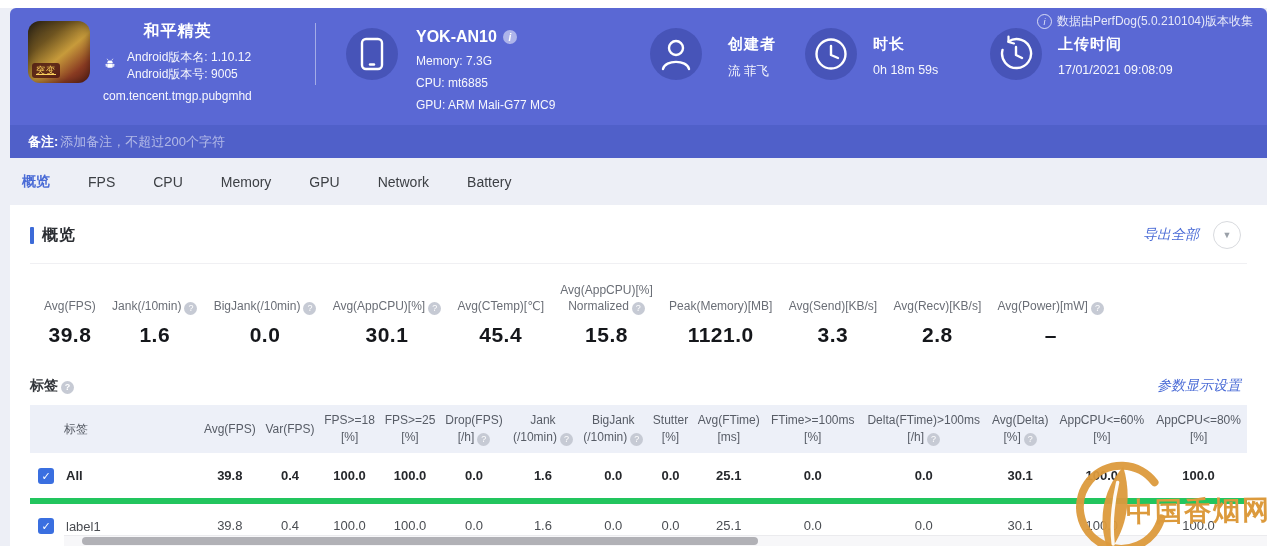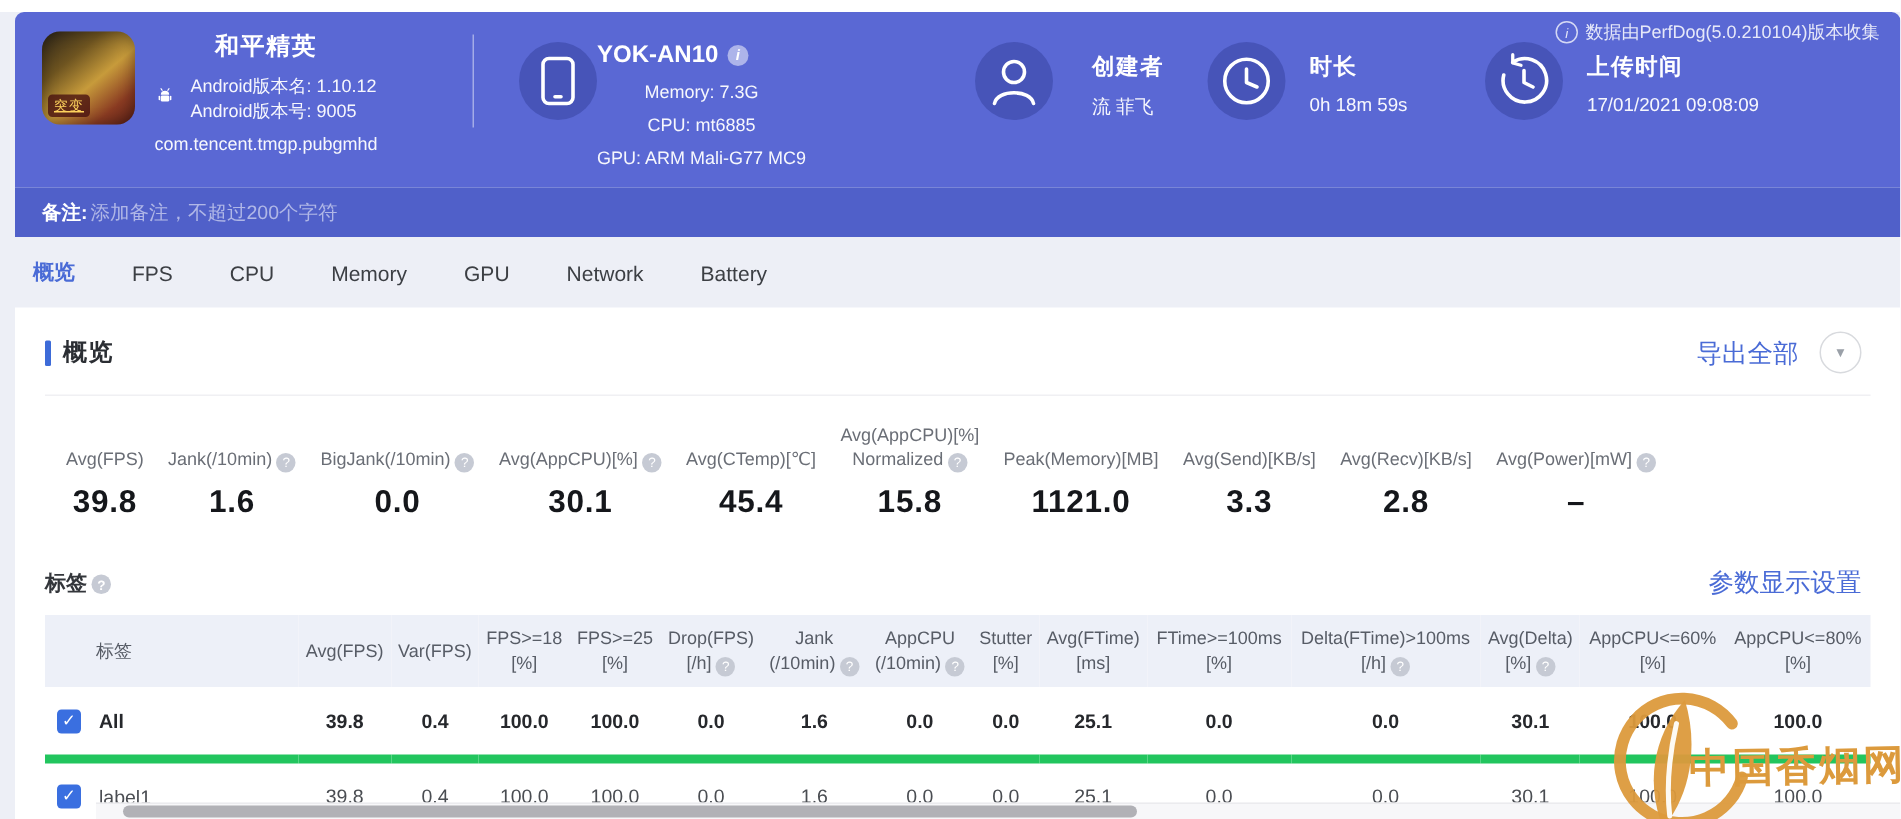--- a/index.html
+++ b/index.html
@@ -26,21 +26,21 @@
   .app-name{font-size:16px;font-weight:bold;letter-spacing:1px;text-align:center;}
   .ver-block{display:flex;align-items:center;margin-top:7px;gap:10px;}
   .ver-lines{font-size:12px;line-height:17px;color:rgba(255,255,255,.95);}
   .pkg{margin-top:6px;font-size:12px;color:rgba(255,255,255,.95);}
 
   .v-divider{position:absolute;left:305px;top:15px;width:1px;height:62px;background:rgba(255,255,255,.45);}
 
   .icon-circle{width:52px;height:52px;border-radius:50%;background:var(--icon-circle,#4754b8);
                display:flex;align-items:center;justify-content:center;flex:none;}
 
-  .dev-block{position:absolute;left:336px;top:20px;display:flex;text-align:center;}
+  .dev-block{position:absolute;left:336px;top:20px;display:flex;gap:18px;}
   .dev-model{font-size:16px;font-weight:bold;display:flex;align-items:center;gap:6px;}
   .info-badge{width:14px;height:14px;border-radius:50%;background:rgba(255,255,255,.5);color:#fff;
               font-size:10px;font-style:italic;display:inline-flex;align-items:center;justify-content:center;cursor:pointer;}
   .dev-lines{font-size:12px;line-height:22px;color:rgba(255,255,255,.95);margin-top:4px;}
 
   .meta-col{position:absolute;top:20px;display:flex;gap:16px;}
   .meta-col.creator{left:640px;gap:26px;}
   .meta-col.duration{left:795px;}
   .meta-col.upload{left:980px;justify-content:flex-end;}
   .meta-label{font-size:15px;font-weight:bold;margin-top:7px;letter-spacing:1px;}
@@ -57,21 +57,21 @@
         gap:38px;padding-left:12px;}
   .tab{font-size:14px;color:#3c3f44;cursor:pointer;}
   .tab.active{color:var(--accent-blue,#4a6bd6);font-weight:bold;}
 
   
   .card{position:absolute;left:10px;top:205px;right:0;bottom:0;background:#fff;padding:0 20px;box-sizing:border-box;}
   .card-head{display:flex;align-items:center;padding-top:16px;}
   .accent-bar{width:4px;height:17px;background:#3d6bd8;border-radius:1px;margin-right:8px;}
   .card-head h2{font-size:16px;color:#2b2e33;margin:0;font-weight:bold;letter-spacing:1px;}
   .head-right{margin-left:auto;display:flex;align-items:center;gap:14px;padding-right:6px;}
-  .link{font-size:17px;color:var(--accent-blue,#4a6bd6);cursor:pointer;text-decoration:none;}
+  .link{font-size:14px;color:var(--accent-blue,#4a6bd6);cursor:pointer;text-decoration:none;font-style:italic;}
   .circle-btn{width:26px;height:26px;border:1px solid #d8dade;border-radius:50%;background:#fff;
               display:flex;align-items:center;justify-content:center;color:#9aa0a8;font-size:9px;cursor:pointer;}
   .divider{height:1px;background:#f0f0f3;margin-top:14px;}
 
   
   .stats{display:flex;justify-content:space-between;width:1060px;margin:18px 0 0 14px;}
   .stat{text-align:center;}
   .stat-label{font-size:12px;color:#6a6e76;display:flex;flex-direction:column;justify-content:flex-end;
               min-height:32px;line-height:16px;}
   .stat-value{font-size:21px;font-weight:bold;color:#15171b;margin-top:9px;letter-spacing:.5px;}
@@ -326,21 +326,21 @@
             </th>
             <th>
               <div>Drop(FPS)</div>
               <div>[/h]<span class="help">?</span></div>
             </th>
             <th>
               <div>Jank</div>
               <div>(/10min)<span class="help">?</span></div>
             </th>
             <th>
-              <div>AppCPU</div>
+              <div>BigJank</div>
               <div>(/10min)<span class="help">?</span></div>
             </th>
             <th>
               <div>Stutter</div>
               <div>[%]</div>
             </th>
             <th>
               <div>Avg(FTime)</div>
               <div>[ms]</div>
             </th>

